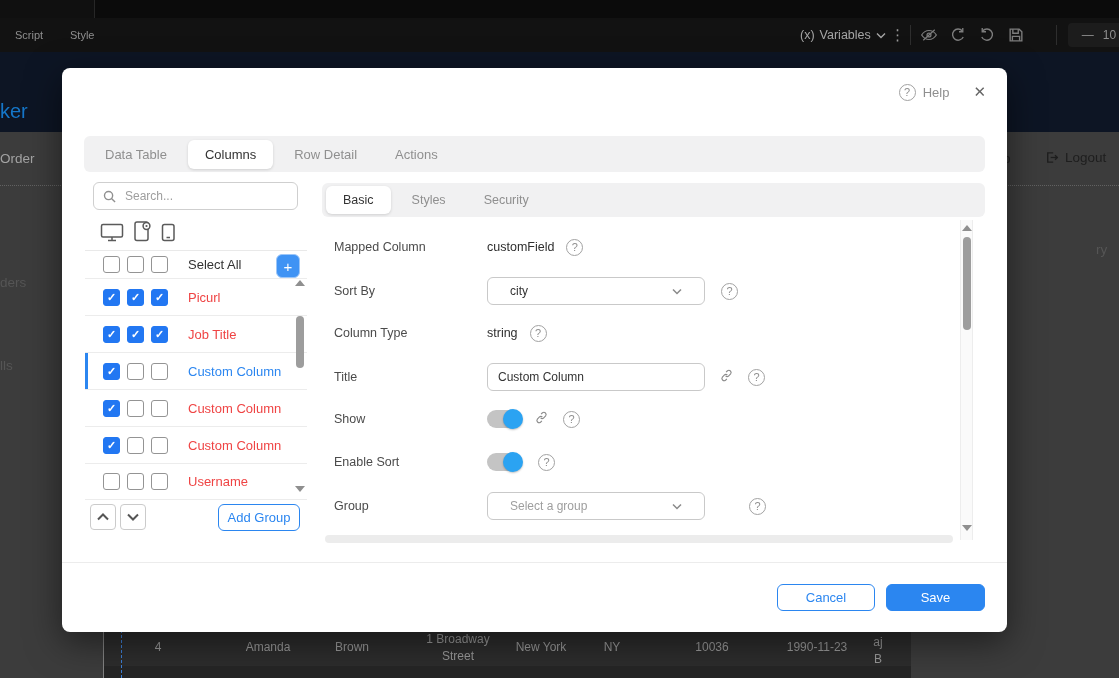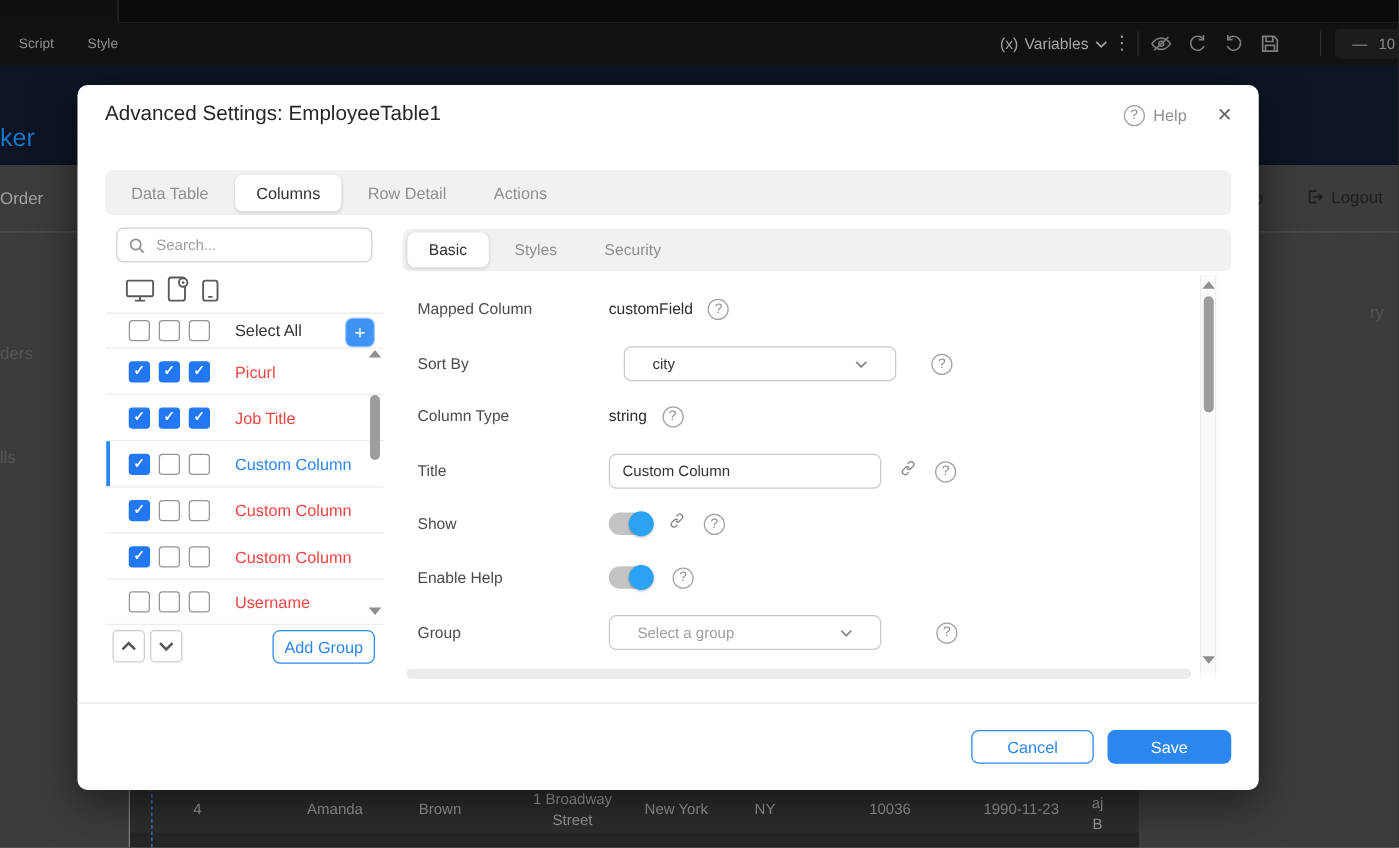--- a/index.html
+++ b/index.html
@@ -89,21 +89,21 @@
             display:flex;align-items:center;justify-content:center;box-sizing:border-box;}
   .move-btn svg{stroke:#555;fill:none;stroke-width:2;}
   .mb-up{left:28px;} .mb-down{left:58px;}
   .add-group-btn{position:absolute;left:156px;top:436px;width:82px;height:27px;border:1px solid #2b86f0;border-radius:6px;
                  background:#fff;color:#2b86f0;font-size:13px;display:flex;align-items:center;justify-content:center;box-sizing:border-box;}
 
   
   .r-tabs{position:absolute;left:260px;top:115px;width:663px;height:34px;background:#f1f1f2;border-radius:6px;
           display:flex;align-items:center;padding:0 4px;gap:4px;box-sizing:border-box;font-size:12.5px;}
   .form-row{position:absolute;left:272px;width:640px;height:28px;display:flex;align-items:center;}
-  .fr0{top:165px;} .fr1{top:209px;gap:12px;} .fr2{top:251px;} .fr3{top:295px;} .fr4{top:337px;} .fr5{top:380px;} .fr6{top:424px;}
+  .fr0{top:165px;} .fr1{top:209px;} .fr2{top:251px;} .fr3{top:295px;} .fr4{top:337px;} .fr5{top:380px;} .fr6{top:424px;}
   .f-label{width:153px;flex-shrink:0;font-size:12.5px;color:#4b4b4b;}
   .f-static{font-size:12.5px;color:#2e2e2e;}
   .select{width:218px;height:28px;border:1px solid #c9c9c9;border-radius:6px;display:flex;align-items:center;
           justify-content:space-between;padding:0 22px;font-size:12px;color:#333;box-sizing:border-box;flex-shrink:0;}
   .select .ph{color:#9e9e9e;}
   .select svg{stroke:#8a8a8a;fill:none;stroke-width:1.5;}
   .text-input{width:218px;height:28px;border:1px solid #c9c9c9;border-radius:6px;padding:0 10px;font-size:12px;color:#333;
               box-sizing:border-box;outline:none;font-family:"Liberation Sans",sans-serif;flex-shrink:0;}
   .toggle{position:relative;width:35px;height:18px;border-radius:9px;background:#c4c4c4;flex-shrink:0;}
   .toggle .knob{position:absolute;right:-1px;top:-1px;width:20px;height:20px;border-radius:50%;background:#2ba3f2;
@@ -206,21 +206,20 @@
         <div class="bg-cell c6">10036</div>
         <div class="bg-cell c7">1990-11-23</div>
         <div class="bg-cell c8">
           <span>aj</span>
           <span>B</span>
         </div>
       </div>
   </div>
 
   <div class="modal">
-    <span class="m-title">Advanced Settings: EmployeeTable1</span>
     <div class="m-head-right">
       <span class="help-circ">?</span>
       <span class="help-text">Help</span>
       <span class="m-close">✕</span>
     </div>
 
     <div class="m-tabs">
       <span class="m-tab">Data Table</span>
       <span class="m-tab active">Columns</span>
       <span class="m-tab">Row Detail</span>
@@ -368,21 +367,21 @@
       <span class="link-icon ml12">
         <svg viewBox="0 0 20 20">
             <path d="M9.5 5.5l1.8-1.8a3 3 0 0 1 4.2 4.2l-2.5 2.5a3 3 0 0 1-4.2 0"></path>
             <path d="M10.5 14.5l-1.8 1.8a3 3 0 0 1-4.2-4.2l2.5-2.5a3 3 0 0 1 4.2 0"></path>
           </svg>
       </span>
       <span class="help-circ ml14">?</span>
     </div>
 
     <div class="form-row fr5">
-      <span class="f-label">Enable Help</span>
+      <span class="f-label">Enable Sort</span>
       <span class="toggle">
           <span class="knob"></span>
         </span>
       <span class="help-circ ml16">?</span>
     </div>
 
     <div class="form-row fr6">
       <span class="f-label">Group</span>
       <div class="select">
         <span class="ph">Select a group</span>

